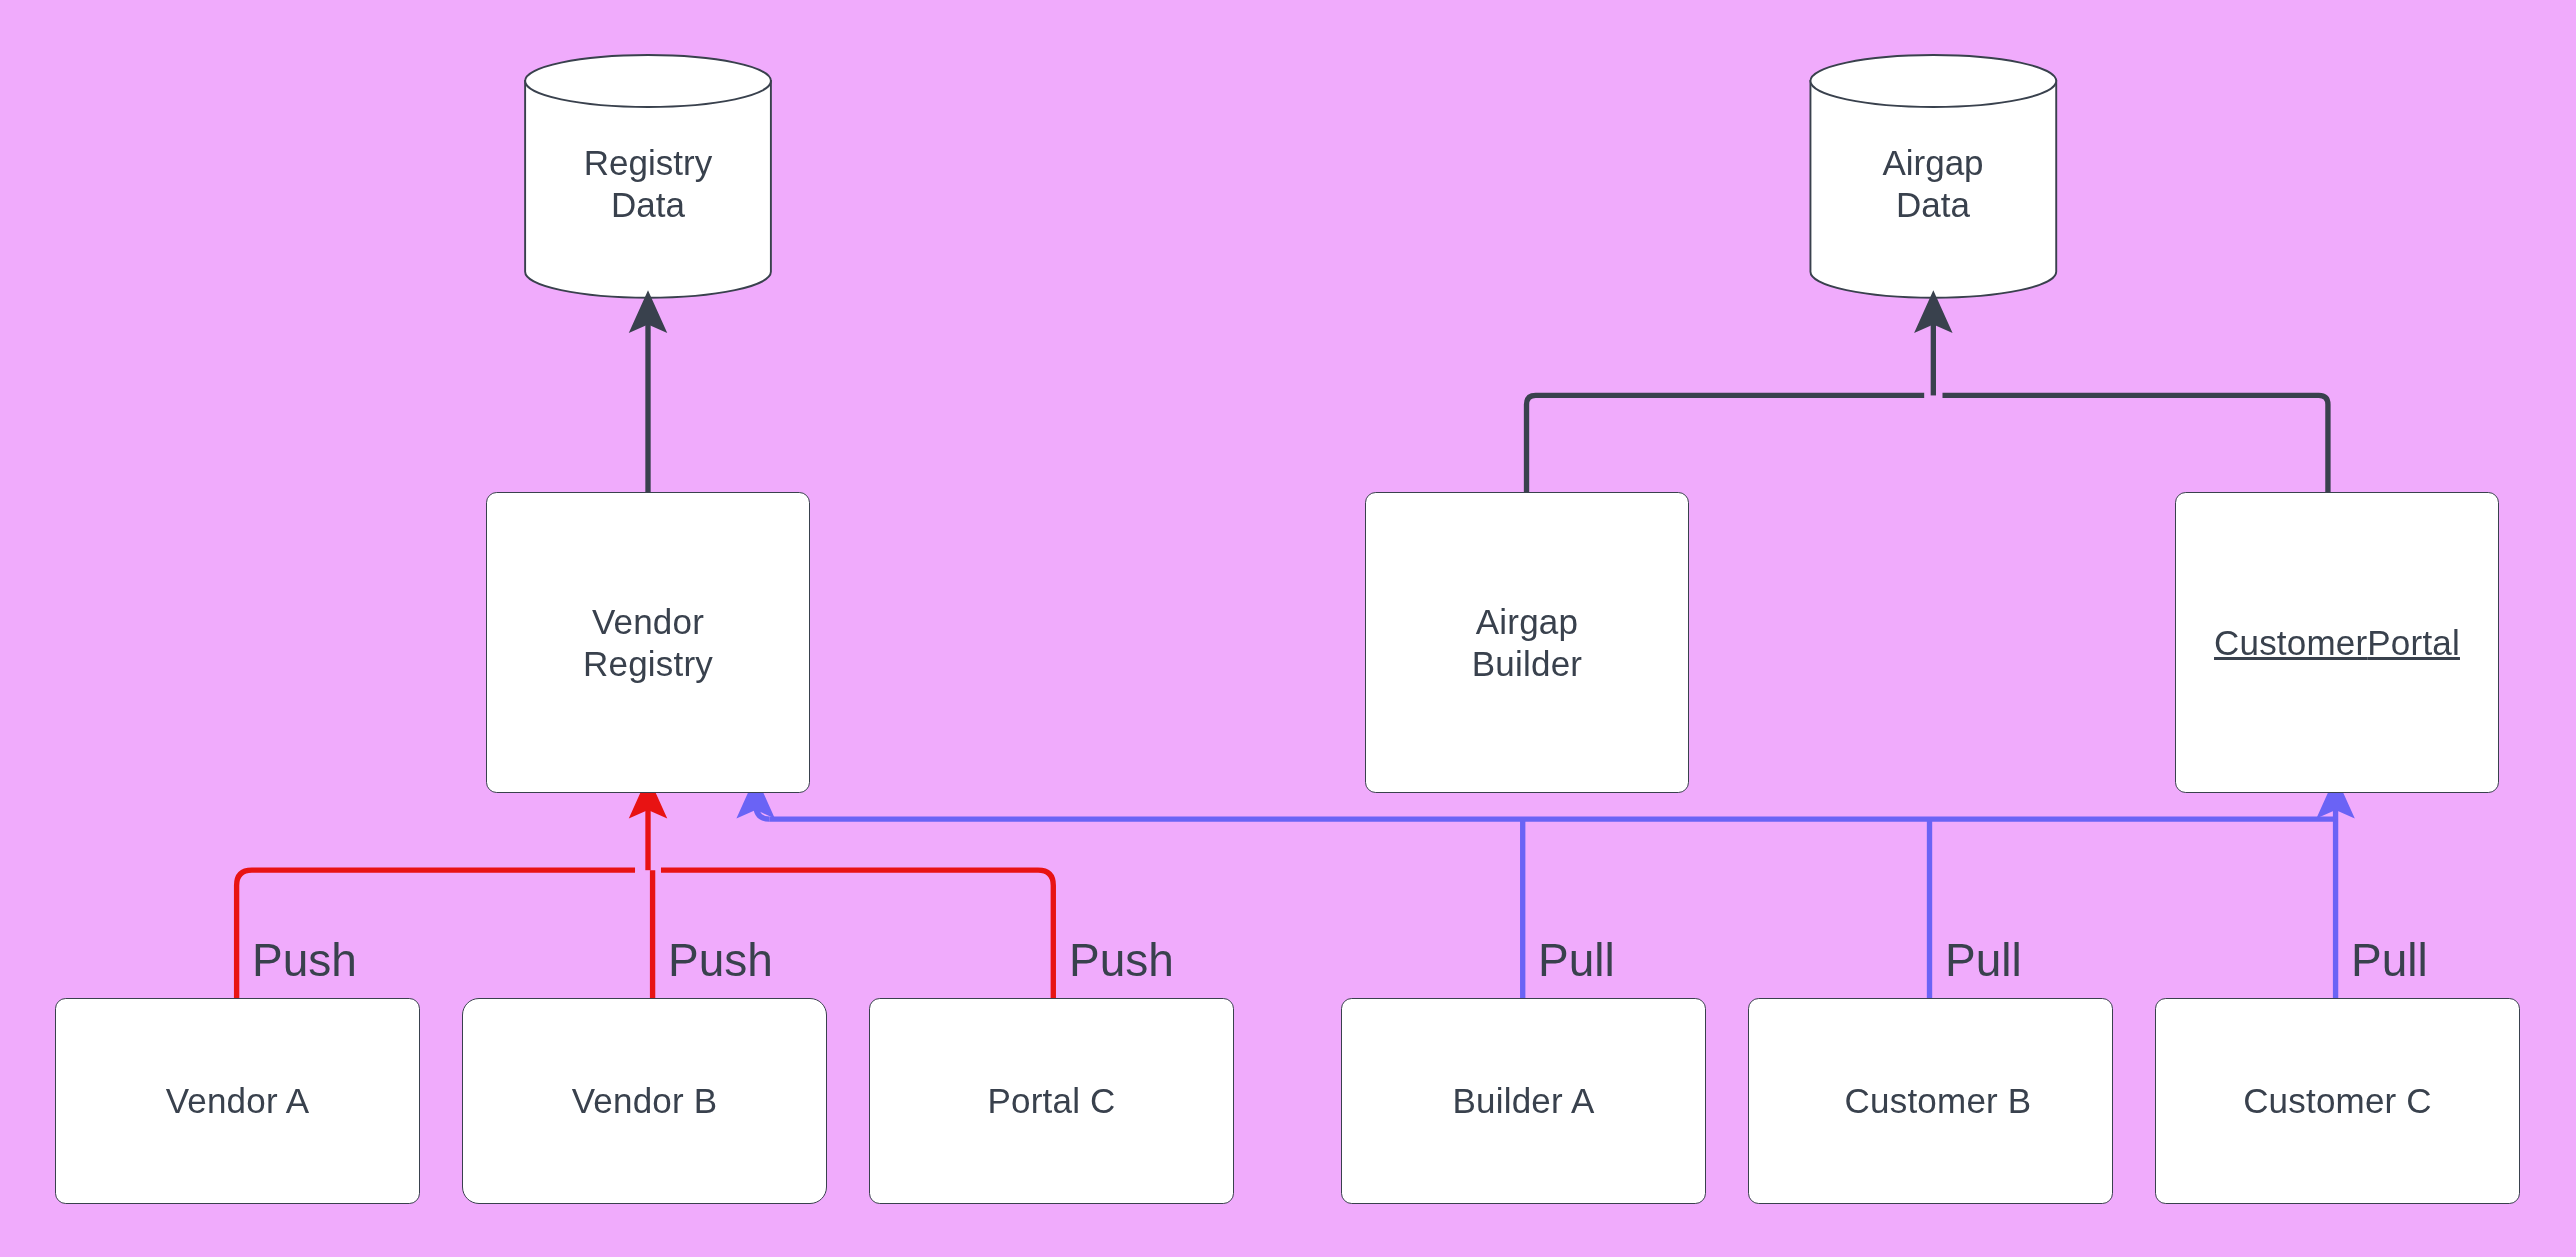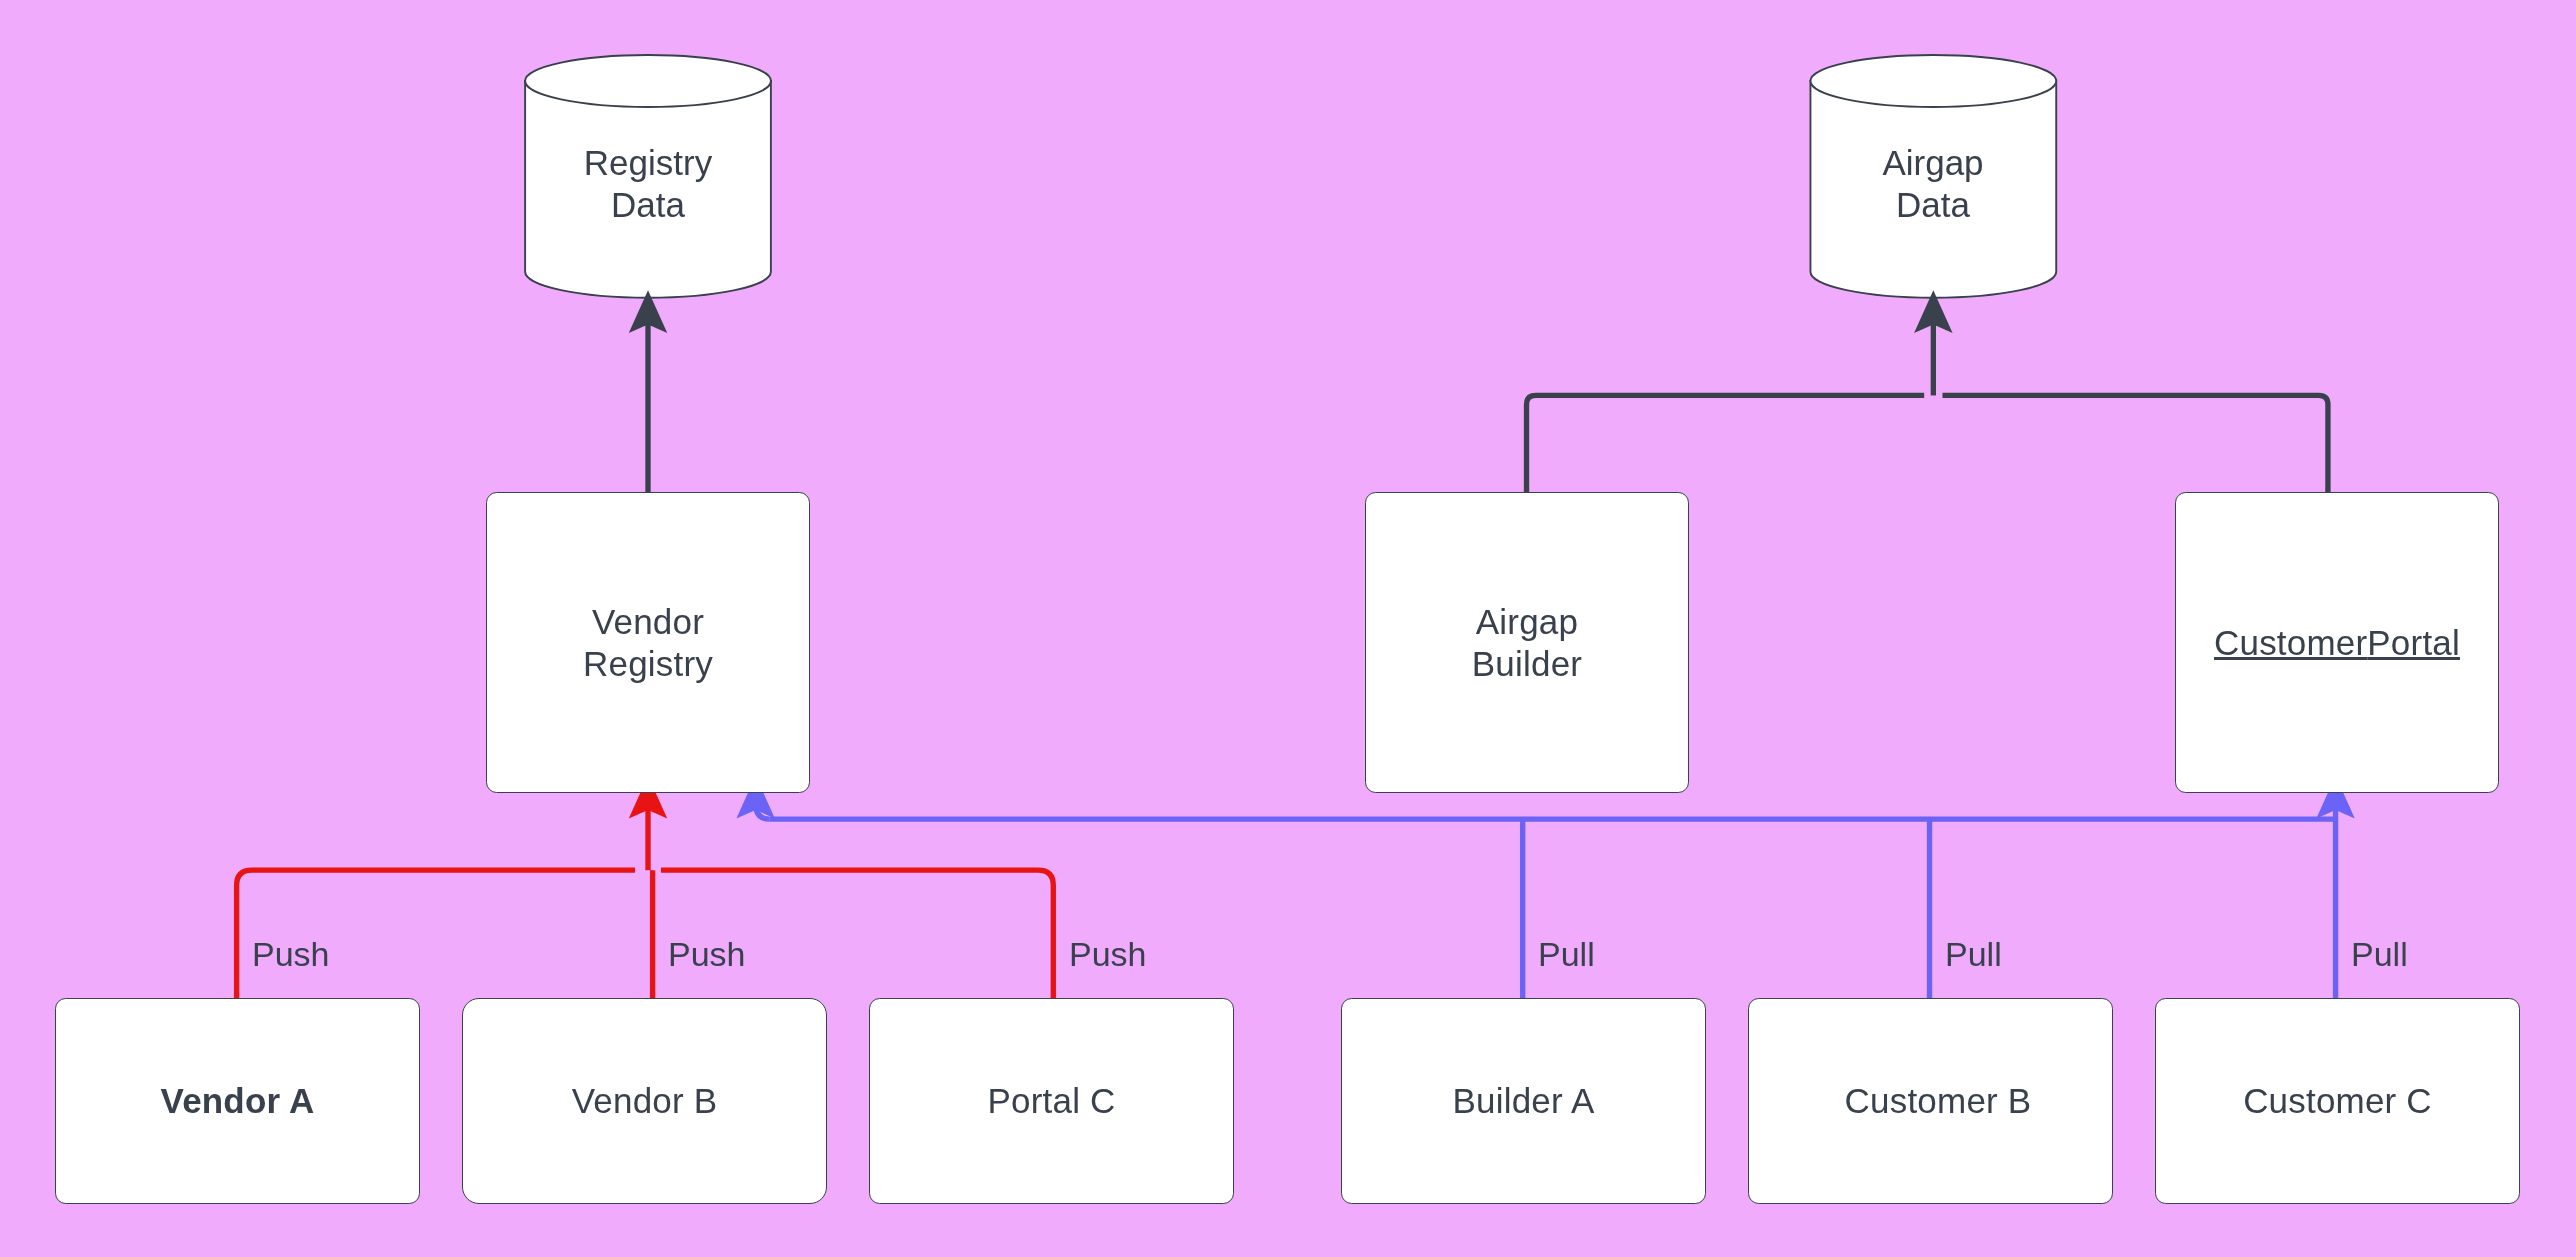--- a/index.html
+++ b/index.html
@@ -48,21 +48,21 @@
     justify-content: center;
     text-align: center;
     color: #39414d;
     font-size: 35px;
     line-height: 1.18;
     pointer-events: none;
   }
   .edge-label {
     position: absolute;
     color: #39414d;
-    font-size: 34px;
+    font-size: 46px;
     line-height: 1;
     white-space: nowrap;
   }
 </style>
 </head>
 <body>
 
 <div id="canvas">
 
   <svg id="edges" viewBox="0 0 3375 1648">
@@ -125,21 +125,21 @@
   <div class="node box" style="left:1365px; top:492px; width:324px; height:301px; flex-direction:column;">
     <span>Airgap</span>
     <span>Builder</span>
   </div>
 
   <div class="node box" style="left:2175px; top:492px; width:324px; height:301px; text-decoration:underline;">
     <span>Customer</span>
     <span>Portal</span>
   </div>
 
-  <div class="node box" style="left:55px; top:998px; width:365px; height:206px;font-weight:bold;">
+  <div class="node box" style="left:55px; top:998px; width:365px; height:206px;">
     <span>Vendor A</span>
   </div>
   <div class="node box" style="left:462px; top:998px; width:365px; height:206px;border-radius:17px;">
     <span>Vendor B</span>
   </div>
   <div class="node box" style="left:869px; top:998px; width:365px; height:206px;">
     <span>Portal C</span>
   </div>
 
   <div class="node box" style="left:1341px; top:998px; width:365px; height:206px;">

